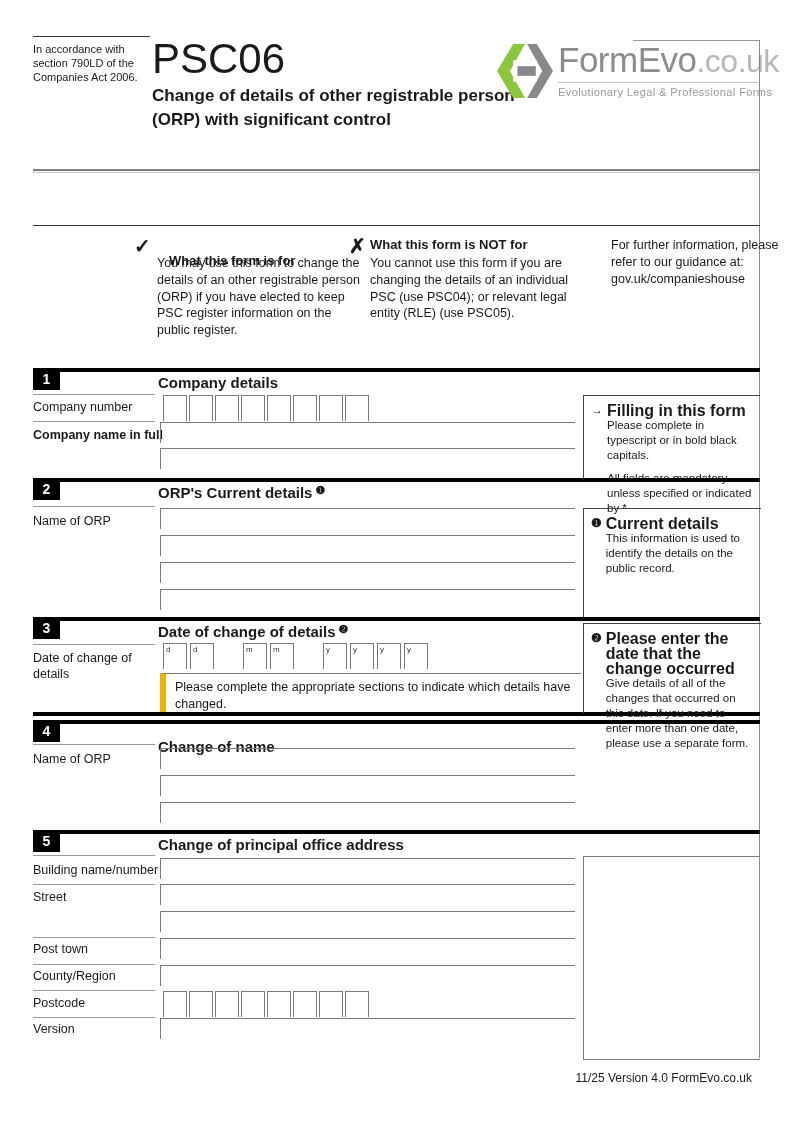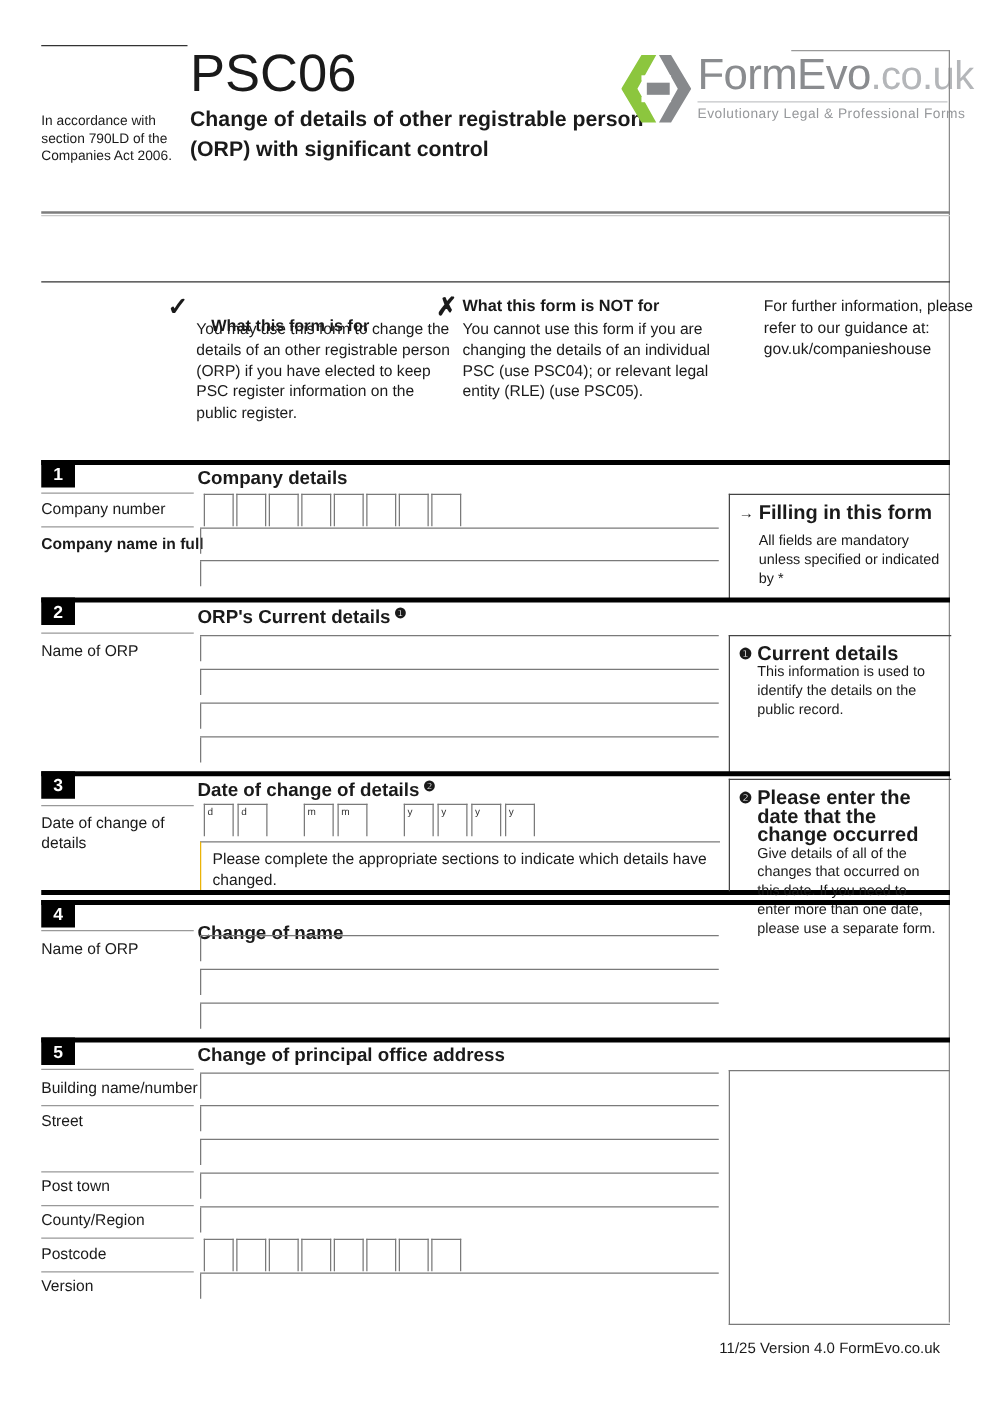--- a/index.html
+++ b/index.html
@@ -15,21 +15,21 @@
   .numbox{width:27px;height:22px;background:#000;color:#fff;font-size:14px;font-weight:bold;
           line-height:22px;text-align:center;z-index:2;}
   .sechead{font-size:15px;font-weight:bold;white-space:nowrap;}
   .marker{font-size:11px;vertical-align:4px;margin-left:3px;font-weight:bold;}
   
   .lbl{font-size:12.5px;line-height:16px;}
   .field{border-top:1px solid #7a7a7a;}
   .field::before{content:"";position:absolute;left:0;top:0;width:1px;height:20px;background:#7a7a7a;}
   .charbox{width:22px;height:25px;border:1px solid #7a7a7a;border-bottom:0;background:#fff;}
   .dl{font-size:8px;line-height:9px;padding:1px 0 0 2px;color:#333;}
-  .inlinenote{border-top:1px solid #7a7a7a;border-left:1px solid #eab308;font-size:12.5px;line-height:17px;padding:5px 10px 0 9px;}
+  .inlinenote{border-top:1px solid #7a7a7a;border-left:6px solid #eab308;font-size:12.5px;line-height:17px;padding:5px 10px 0 9px;}
   
   .actnote{font-size:11px;line-height:14px;}
   .formcode{font-size:42px;line-height:42px;letter-spacing:0px;}
   .formtitle{font-size:17px;line-height:24px;font-weight:bold;}
   
   .brand{font-size:35px;line-height:37px;color:#8a8c8f;letter-spacing:-0.5px;white-space:nowrap;}
   .brand .tld{color:#b4b6b9;font-size:32px;}
   .tagline{margin-top:2px;border-top:1px solid #c3c5c7;padding-top:3px;font-size:11px;
            color:#96989b;letter-spacing:0.4px;white-space:nowrap;}
   
@@ -43,21 +43,21 @@
   .notemark{font-weight:bold;font-size:12px;flex:0 0 auto;}
   .sp{height:8px;}
   .footer{font-size:12px;}
 </style>
 </head>
 <body>
 
 <div class="page">
 
   <div class="abs darkline" style="left:33px;top:36px;width:117px;"></div>
-  <div class="abs actnote" style="left:33px;top:42px;width:120px;margin-top:48px;">In accordance with section 790LD of the Companies Act 2006.</div>
+  <div class="abs actnote" style="left:33px;top:42px;width:120px;">In accordance with section 790LD of the Companies Act 2006.</div>
   <div class="abs formcode" style="left:152px;top:38px;">PSC06</div>
   <div class="abs formtitle" style="left:152px;top:84px;width:390px;">Change of details of other registrable person (ORP) with significant control</div>
 
   <div class="abs" style="left:497px;top:42px;width:56px;height:58px;">
     <svg width="56" height="58" viewBox="0 0 104 100">
       <polygon points="30,0 0,50 30,100 52,100 24,50 52,0" fill="#8cc63e"></polygon>
       <polygon points="56,0 74,0 104,50 74,100 56,100 84,50" fill="#87898c"></polygon>
       <rect x="38" y="41" width="34" height="18" fill="#87898c"></rect>
       <rect x="30" y="30" width="44" height="8" fill="#ffffff"></rect>
       <rect x="30" y="62" width="44" height="8" fill="#ffffff"></rect>
@@ -103,20 +103,21 @@
   <div class="abs charbox" style="left:345px;top:395px;"></div>
   <div class="abs hline" style="left:33px;top:421px;width:122px;"></div>
   <div class="abs lbl" style="left:33px;top:427px;font-weight:bold;">Company name in full</div>
   <div class="abs field" style="left:160px;top:422px;width:415px;height:26px;"></div>
   <div class="abs field" style="left:160px;top:448px;width:415px;height:26px;"></div>
 
   <div class="abs note" style="left:583px;top:395px;width:161px;height:76px;">
     <span class="notemark">→</span>
     <div>
       <div class="ttl">Filling in this form</div>
+      <div>Please complete in typescript or in bold black capitals.</div>
       <div class="sp"></div>
       <div>All fields are mandatory unless specified or indicated by *</div>
     </div>
   </div>
 
   <div class="abs secbar" style="left:33px;top:478px;width:727px;"></div>
   <div class="abs numbox" style="left:33px;top:478px;">2</div>
   <div class="abs sechead" style="left:158px;top:484px;"><span>ORP's Current details</span><span class="marker">❶</span></div>
   <div class="abs hline" style="left:33px;top:506px;width:122px;"></div>
   <div class="abs lbl" style="left:33px;top:513px;">Name of ORP</div>

